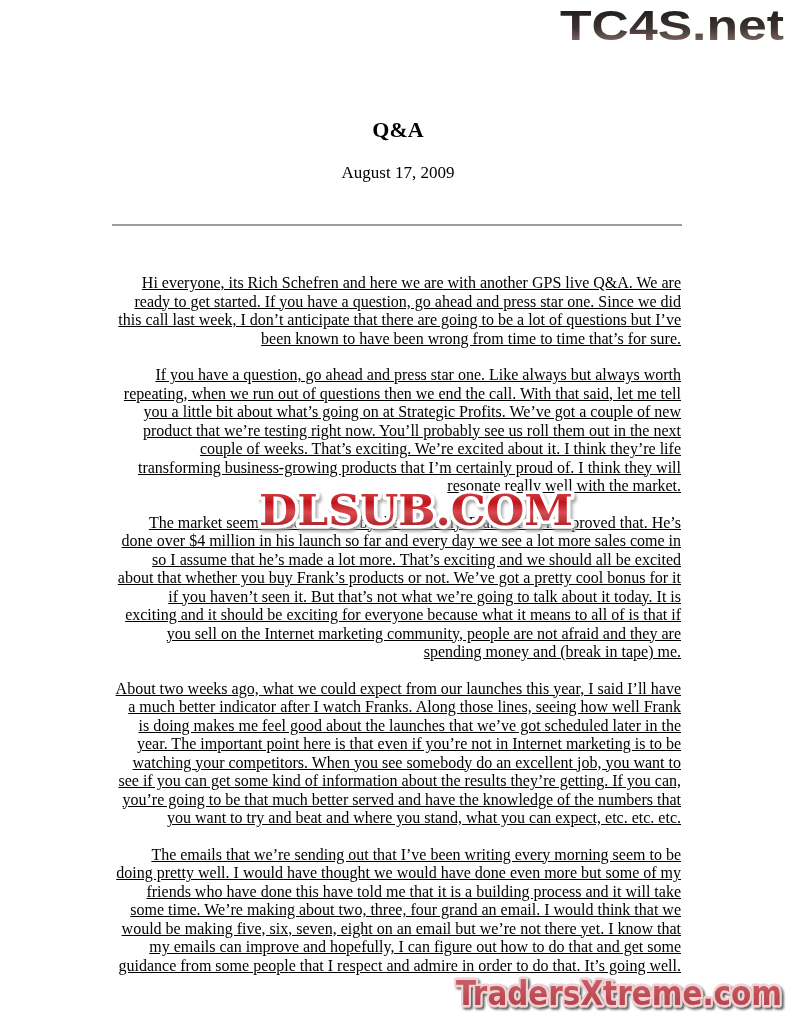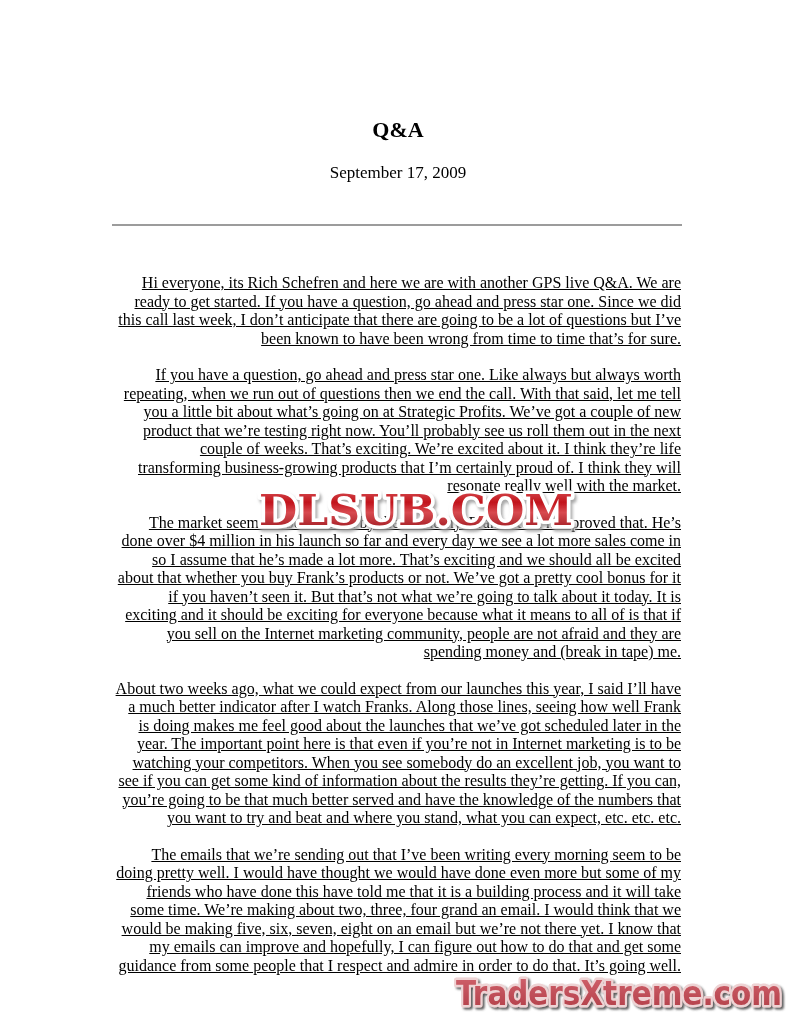--- a/index.html
+++ b/index.html
@@ -64,24 +64,36 @@
     bottom: 6px;
     width: 340px;
     height: 48px;
   }
 </style>
 </head>
 <body>
 
 <div>
 
+  <div class="top-logo">
+    <svg width="230" height="46" viewBox="0 0 230 46">
+      <defs>
+        <linearGradient id="grad-tc4s" x1="0" y1="0" x2="0" y2="1">
+          <stop offset="0" stop-color="#151515"></stop>
+          <stop offset="0.55" stop-color="#3d3331"></stop>
+          <stop offset="1" stop-color="#9e7f79"></stop>
+        </linearGradient>
+      </defs>
+      <text x="115" y="37" text-anchor="middle" font-family="&quot;Liberation Sans&quot;, sans-serif" font-weight="bold" font-size="42" textLength="224" lengthAdjust="spacingAndGlyphs" fill="url(#grad-tc4s)">TC4S.net</text>
+    </svg>
+  </div>
 
   <div class="doc">
     <h1 class="title">Q&amp;A</h1>
-    <div class="date">September 17, 2009</div>
+    <div class="date">August 17, 2009</div>
     <hr class="divider">
     <p class="first">Hi everyone, its Rich Schefren and here we are with another GPS live Q&amp;A. We are ready to get started. If you have a question, go ahead and press star one. Since we did this call last week, I don’t anticipate that there are going to be a lot of questions but I’ve been known to have been wrong from time to time that’s for sure.</p>
     <p>If you have a question, go ahead and press star one. Like always but always worth repeating, when we run out of questions then we end the call. With that said, let me tell you a little bit about what’s going on at Strategic Profits. We’ve got a couple of new product that we’re testing right now. You’ll probably see us roll them out in the next couple of weeks. That’s exciting. We’re excited about it. I think they’re life transforming business-growing products that I’m certainly proud of. I think they will resonate really well with the market.</p>
     <p>The market seems to be unfazed by the economy. Frank Kern has proved that. He’s done over $4 million in his launch so far and every day we see a lot more sales come in so I assume that he’s made a lot more. That’s exciting and we should all be excited about that whether you buy Frank’s products or not. We’ve got a pretty cool bonus for it if you haven’t seen it. But that’s not what we’re going to talk about it today. It is exciting and it should be exciting for everyone because what it means to all of is that if you sell on the Internet marketing community, people are not afraid and they are spending money and (break in tape) me.</p>
     <p>About two weeks ago, what we could expect from our launches this year, I said I’ll have a much better indicator after I watch Franks. Along those lines, seeing how well Frank is doing makes me feel good about the launches that we’ve got scheduled later in the year. The important point here is that even if you’re not in Internet marketing is to be watching your competitors. When you see somebody do an excellent job, you want to see if you can get some kind of information about the results they’re getting. If you can, you’re going to be that much better served and have the knowledge of the numbers that you want to try and beat and where you stand, what you can expect, etc. etc. etc.</p>
     <p>The emails that we’re sending out that I’ve been writing every morning seem to be doing pretty well. I would have thought we would have done even more but some of my friends who have done this have told me that it is a building process and it will take some time. We’re making about two, three, four grand an email. I would think that we would be making five, six, seven, eight on an email but we’re not there yet. I know that my emails can improve and hopefully, I can figure out how to do that and get some guidance from some people that I respect and admire in order to do that. It’s going well.</p>
   </div>
 
   <div class="watermark">
     <svg width="336" height="58" viewBox="0 0 336 58">

